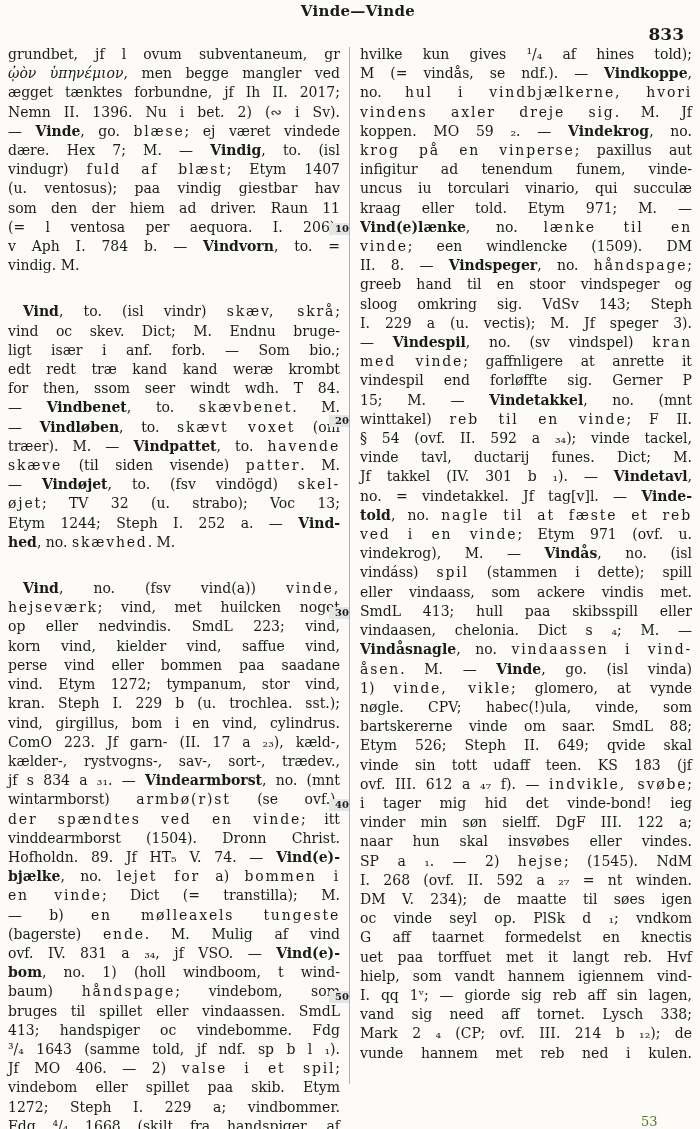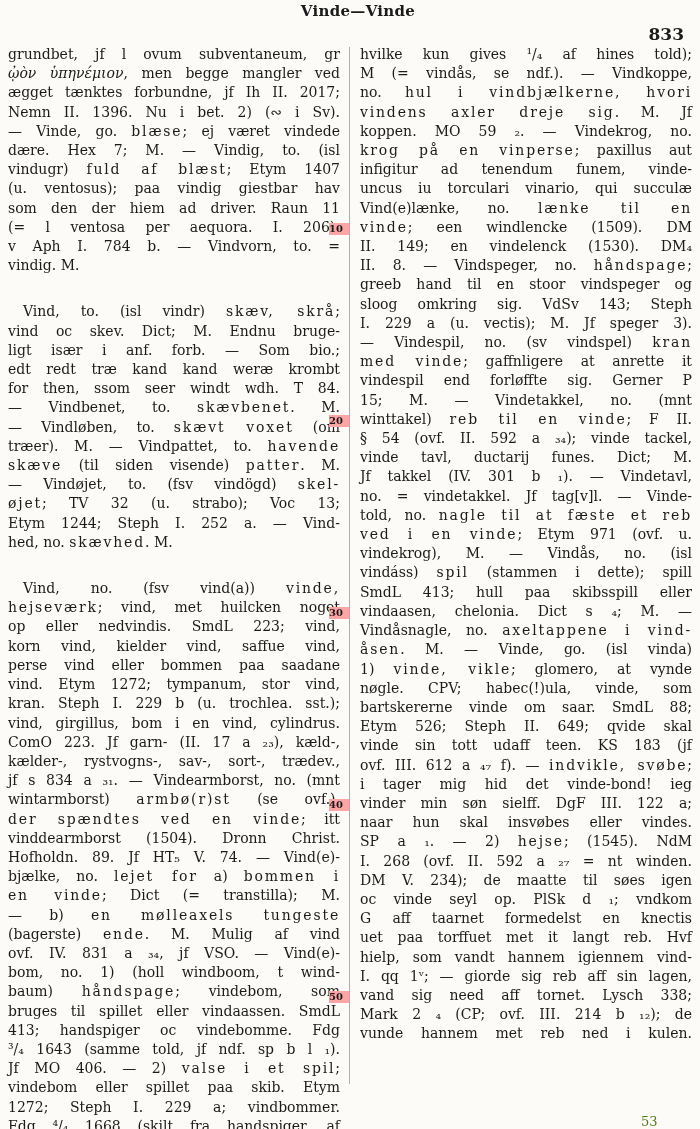--- a/index.html
+++ b/index.html
@@ -16,31 +16,31 @@
   .page-number{position:absolute;right:16px;top:0;font-weight:700;font-size:17px;margin-top:24px;}
   .col{
     position:absolute;top:45px;width:332px;
     font-size:14px;line-height:19.2px;
   }
   #col-a{left:8px;}
   #col-b{left:360px;}
   .line{text-align:justify;text-align-last:justify;}
   .line.end{text-align-last:left;}
   .line.ind{text-indent:15px;margin-top:27px;}
-  .b{font-weight:400;}
+  .b{font-weight:700;}
   .sp{letter-spacing:.13em;}
   .g{font-style:italic;}
   .rule{
     position:absolute;left:349px;top:47px;height:1037px;width:0;
     border-left:1px solid #8f8f8f;opacity:.7;
   }
   .gutter{position:absolute;inset:0;pointer-events:none;}
   .gnum{
-    position:absolute;left:329px;width:20px;text-align:left;
-    font-size:10px;font-weight:700;line-height:12px;background:#fca5a5;
+    position:absolute;left:329px;width:20px;text-align:right;
+    font-size:10px;font-weight:700;line-height:12px;background:#e5e5e5;
   }
   .sig{position:absolute;left:641px;top:1114px;font-size:13px;color:#4d7c0f;}
 </style>
 </head>
 <body>
 
 <div class="header">
   <span class="running-head">Vinde—Vinde</span>
   <span class="page-number">833</span>
 </div>
@@ -104,43 +104,44 @@
 <div class="rule"></div>
 <div class="col" id="col-b">
     <div class="line"><span>hvilke kun gives ¹/₄ af hines told);</span></div>
     <div class="line"><span>M (= vindås, se ndf.). — </span><span class="b">Vindkoppe</span><span>,</span></div>
     <div class="line"><span>no. </span><span class="sp">hul i vindbjælkerne, hvori</span></div>
     <div class="line"><span class="sp">vindens axler dreje sig</span><span>. M. Jf</span></div>
     <div class="line"><span>koppen. MO 59 ₂. — </span><span class="b">Vindekrog</span><span>, no.</span></div>
     <div class="line"><span class="sp">krog på en vinperse</span><span>; paxillus aut</span></div>
     <div class="line"><span>infigitur ad tenendum funem, vinde-</span></div>
     <div class="line"><span>uncus iu torculari vinario, qui succulæ</span></div>
+    <div class="line"><span>kraag eller told. Etym 971; M. —</span></div>
     <div class="line"><span class="b">Vind(e)lænke</span><span>, no. </span><span class="sp">lænke til en</span></div>
     <div class="line"><span class="sp">vinde</span><span>; een windlencke (1509). DM</span></div>
-    <div class="line"><span>II. 149; en vindelenck (1530). DM₄</span></div>
     <div class="line"><span>II. 8. — </span><span class="b">Vindspeger</span><span>, no. </span><span class="sp">håndspage</span><span>;</span></div>
     <div class="line"><span>greeb hand til en stoor vindspeger og</span></div>
     <div class="line"><span>sloog omkring sig. VdSv 143; Steph</span></div>
     <div class="line"><span>I. 229 a (u. vectis); M. Jf speger 3).</span></div>
     <div class="line"><span>— </span><span class="b">Vindespil</span><span>, no. (sv vindspel) </span><span class="sp">kran</span></div>
     <div class="line"><span class="sp">med vinde</span><span>; gaffnligere at anrette it</span></div>
     <div class="line"><span>vindespil end forløffte sig. Gerner P</span></div>
     <div class="line"><span>15; M. — </span><span class="b">Vindetakkel</span><span>, no. (mnt</span></div>
     <div class="line"><span>winttakel) </span><span class="sp">reb til en vinde</span><span>; F II.</span></div>
     <div class="line"><span>§ 54 (ovf. II. 592 a ₃₄); vinde tackel,</span></div>
     <div class="line"><span>vinde tavl, ductarij funes. Dict; M.</span></div>
     <div class="line"><span>Jf takkel (IV. 301 b ₁). — </span><span class="b">Vindetavl</span><span>,</span></div>
     <div class="line"><span>no. = vindetakkel. Jf tag[v]l. — </span><span class="b">Vinde-</span></div>
     <div class="line"><span class="b">told</span><span>, no. </span><span class="sp">nagle til at fæste et reb</span></div>
     <div class="line"><span class="sp">ved i en vinde</span><span>; Etym 971 (ovf. u.</span></div>
     <div class="line"><span>vindekrog), M. — </span><span class="b">Vindås</span><span>, no. (isl</span></div>
     <div class="line"><span>vindáss) </span><span class="sp">spil</span><span> (stammen i dette); spill</span></div>
+    <div class="line"><span>eller vindaass, som ackere vindis met.</span></div>
     <div class="line"><span>SmdL 413; hull paa skibsspill eller</span></div>
     <div class="line"><span>vindaasen, chelonia. Dict s ₄; M. —</span></div>
-    <div class="line"><span class="b">Vindåsnagle</span><span>, no. </span><span class="sp">axeltappene i vind-</span></div>
+    <div class="line"><span class="b">Vindåsnagle</span><span>, no. </span><span class="sp">vindaassen i vind-</span></div>
     <div class="line"><span class="sp">åsen</span><span>. M. — </span><span class="b">Vinde</span><span>, go. (isl vinda)</span></div>
     <div class="line"><span>1) </span><span class="sp">vinde, vikle</span><span>; glomero, at vynde</span></div>
     <div class="line"><span>nøgle. CPV; habec(!)ula, vinde, som</span></div>
     <div class="line"><span>bartskererne vinde om saar. SmdL 88;</span></div>
     <div class="line"><span>Etym 526; Steph II. 649; qvide skal</span></div>
     <div class="line"><span>vinde sin tott udaff teen. KS 183 (jf</span></div>
     <div class="line"><span>ovf. III. 612 a ₄₇ f). — </span><span class="sp">indvikle, svøbe</span><span>;</span></div>
     <div class="line"><span>i tager mig hid det vinde-bond! ieg</span></div>
     <div class="line"><span>vinder min søn sielff. DgF III. 122 a;</span></div>
     <div class="line"><span>naar hun skal insvøbes eller vindes.</span></div>

